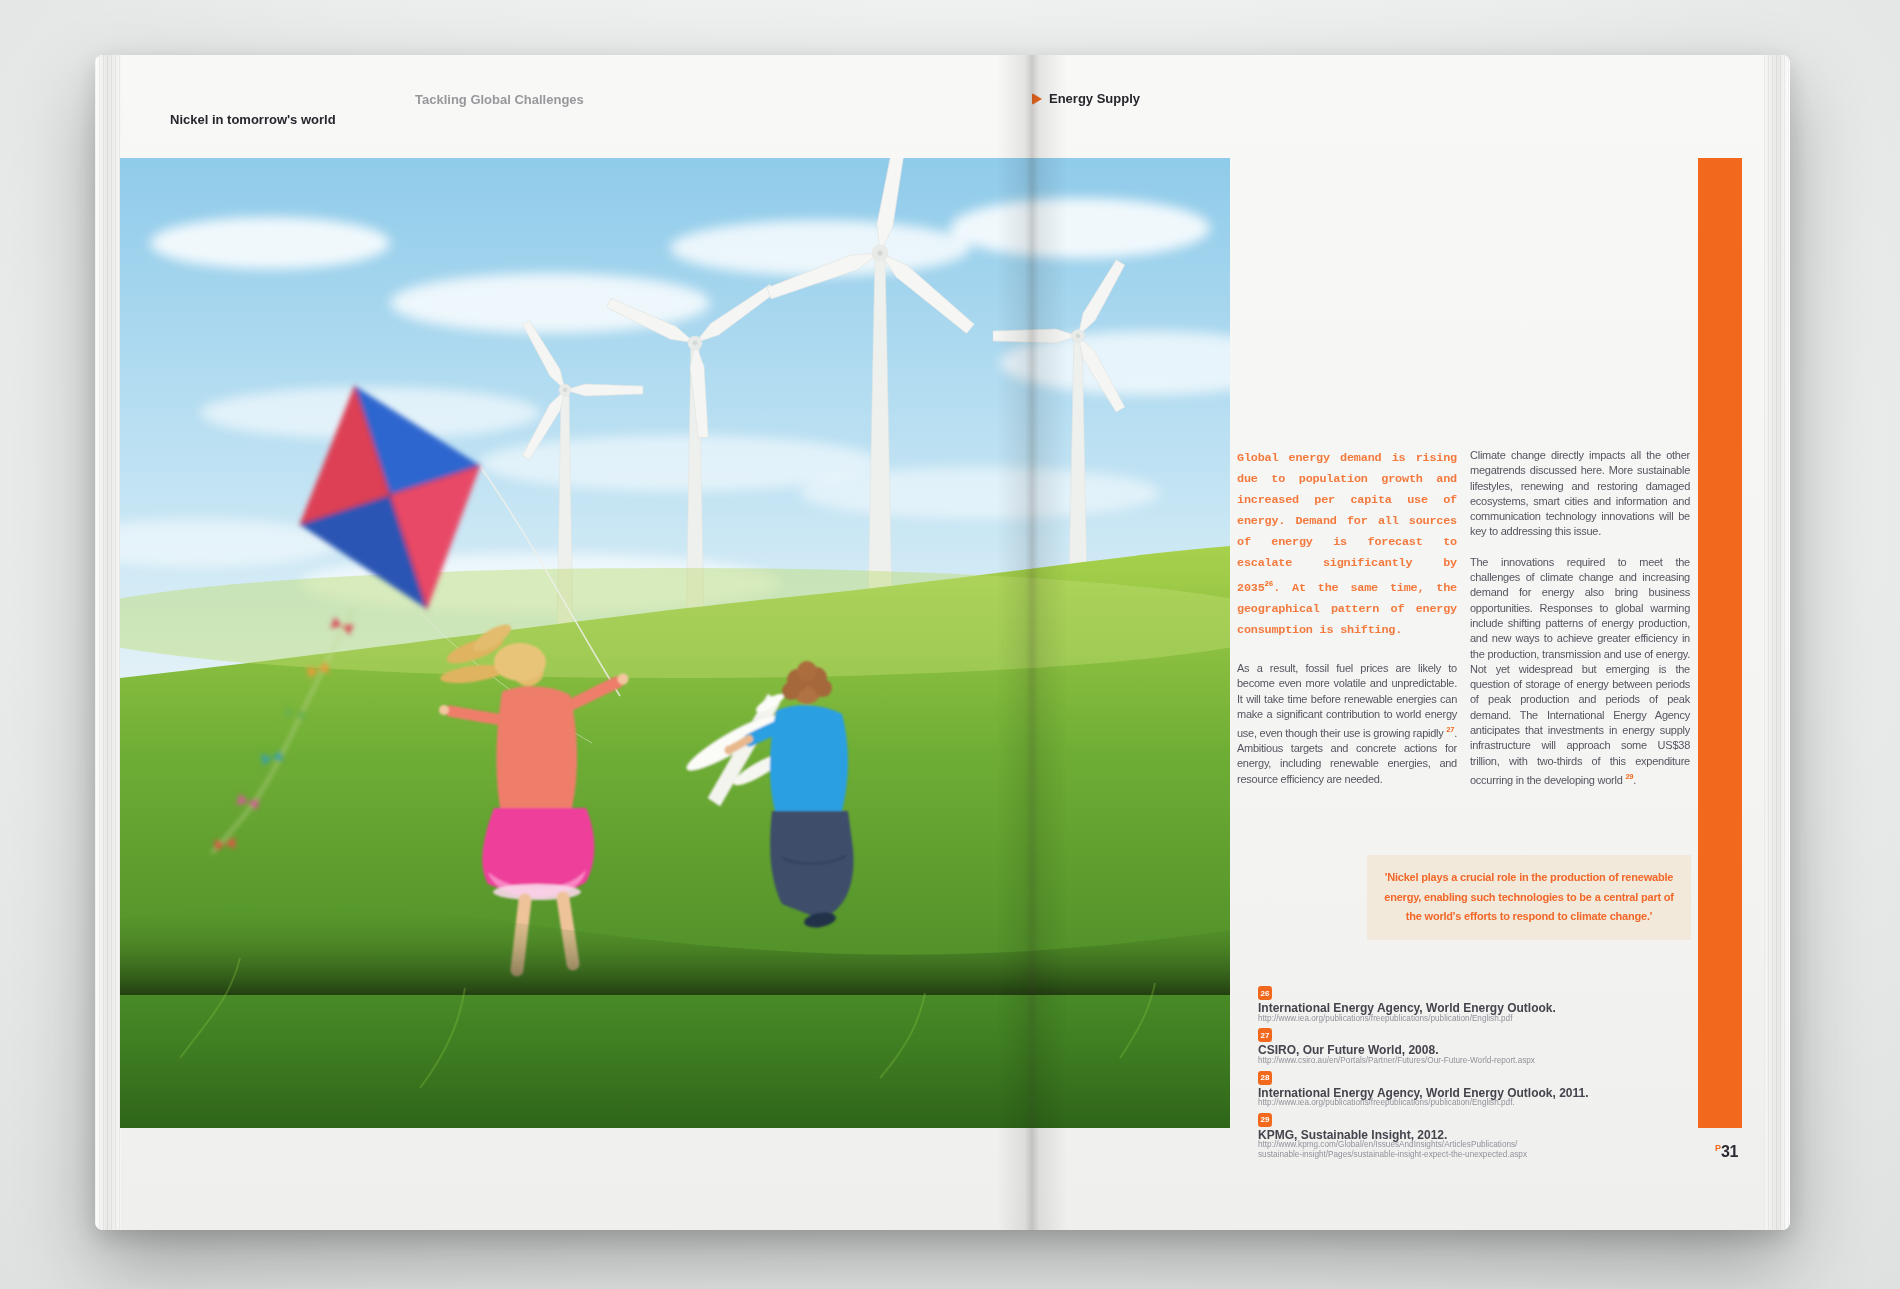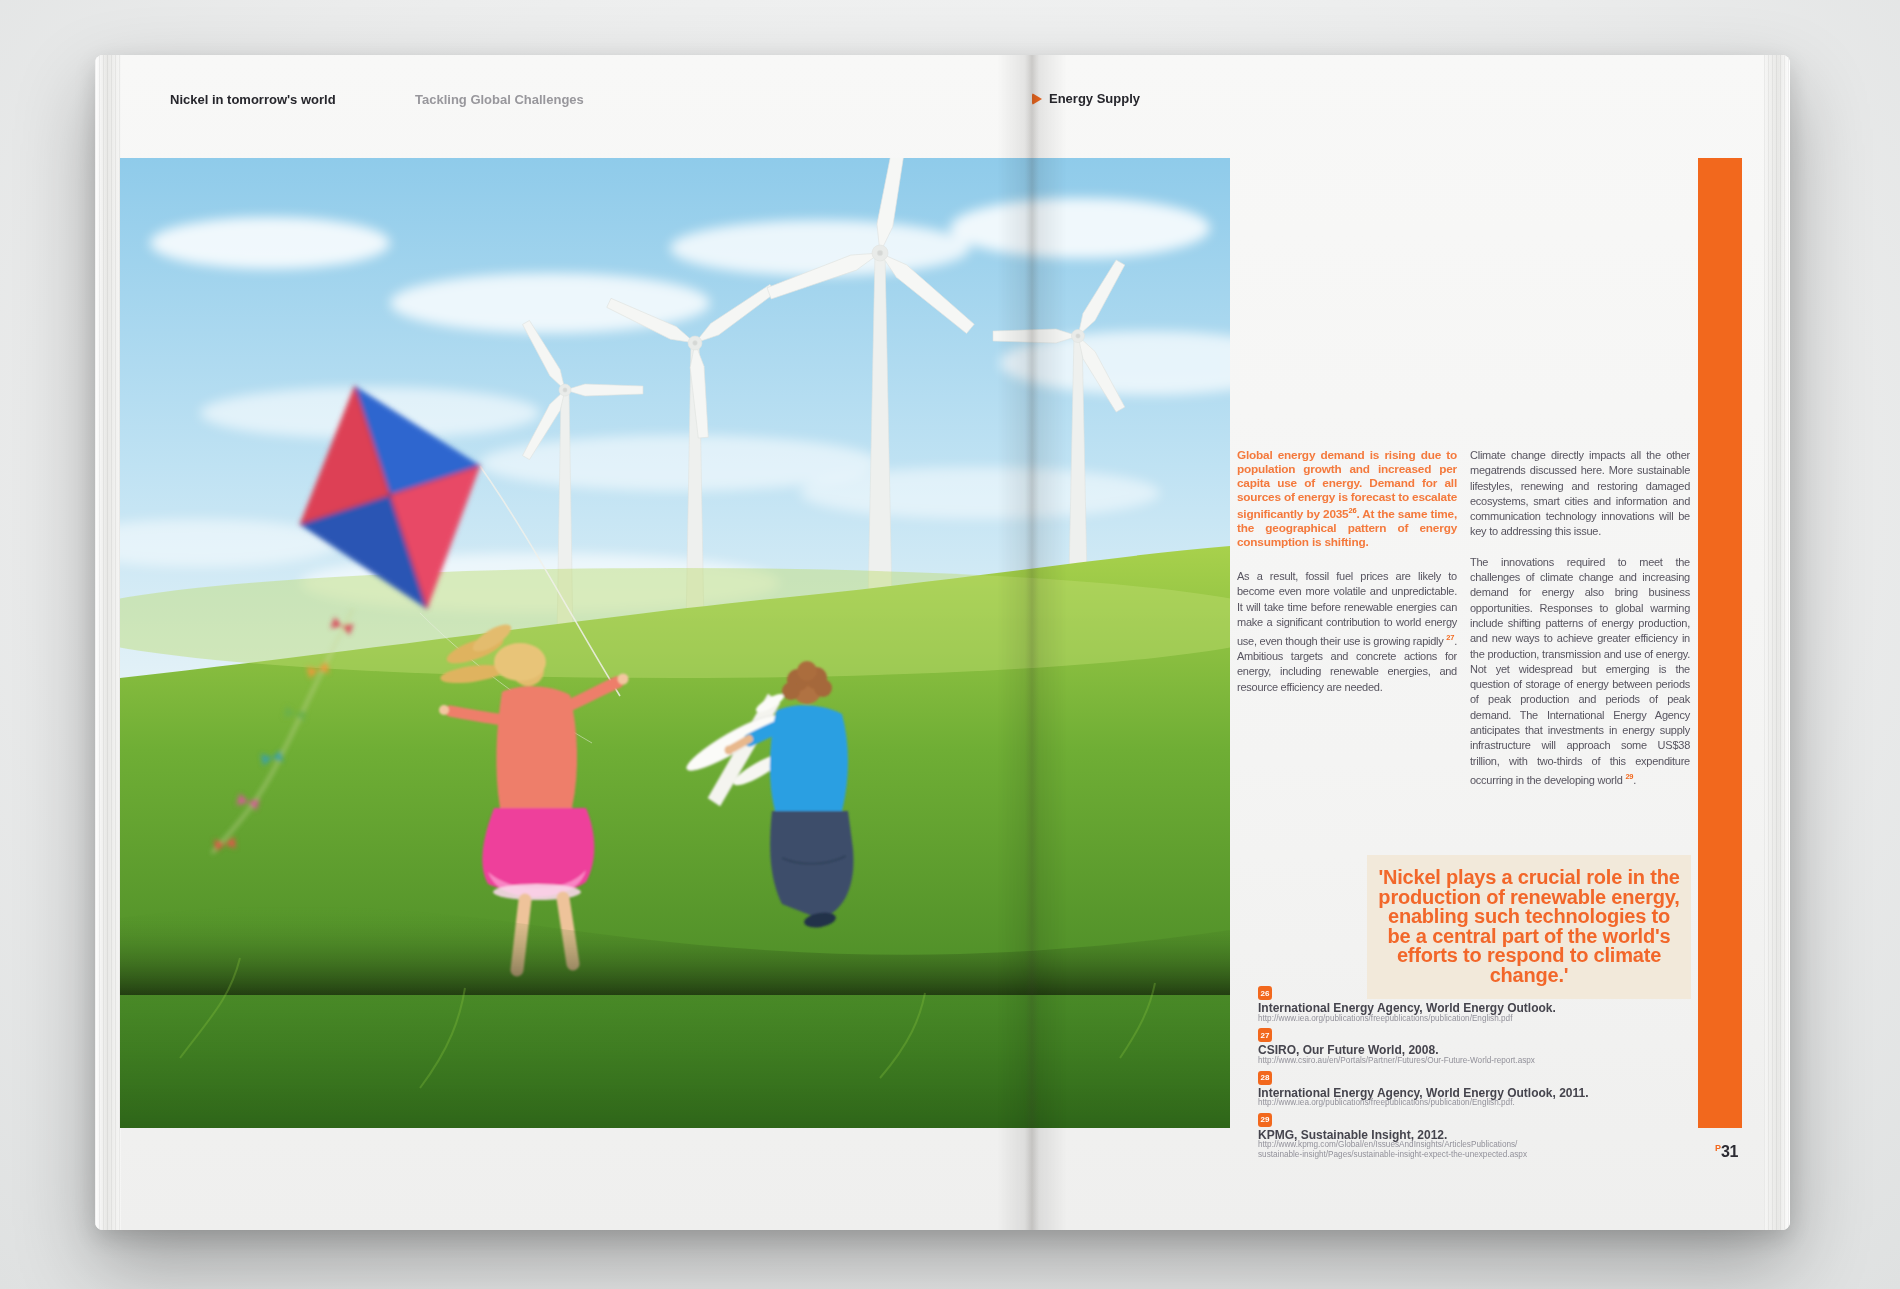--- a/index.html
+++ b/index.html
@@ -23,44 +23,44 @@
   .edge.right{right:0;border-radius:0 8px 8px 0;
     background:
       repeating-linear-gradient(90deg, rgba(0,0,0,.05) 0 1px, rgba(255,255,255,0) 1px 4px),
       linear-gradient(270deg,#ffffff 0%,#e8e8e6 45%,#f6f6f5 100%);}
   .gutter{
     position:absolute;left:902px;top:0;width:70px;height:100%;z-index:40;pointer-events:none;
     background:linear-gradient(90deg, rgba(0,0,0,0) 0%, rgba(0,0,0,.08) 40%, rgba(40,35,30,.22) 50%, rgba(0,0,0,.08) 60%, rgba(0,0,0,0) 100%);
   }
   
   .hdr{position:absolute;top:38px;font-size:13px;line-height:14px;}
-  .hdr.brand{left:75px;font-weight:bold;color:#26262c;}
+  .hdr.brand{left:75px;font-weight:bold;color:#26262c;margin-top:20px;}
   .hdr.section{left:320px;color:#98979c;font-weight:bold;}
   .hdr-right{position:absolute;left:937px;top:36px;display:flex;align-items:center;gap:7px;}
   .arrow-icon{width:0;height:0;border-left:10px solid #F2681D;border-top:6px solid transparent;border-bottom:6px solid transparent;border-radius:2px;}
   .hdr-right span{font-size:13px;font-weight:bold;color:#26262c;}
   
   .photo{position:absolute;left:25px;top:103px;width:1110px;height:970px;overflow:hidden;background:#bfe0f2;}
   
   .titles{position:absolute;right:92px;top:96px;text-align:right;z-index:5;}
   .t1,.t2{font-weight:bold;transform:scaleX(.80);transform-origin:100% 0;letter-spacing:-4px;}
   .t1{font-size:128px;line-height:116px;color:#F2681D;}
   .t2{font-size:108px;line-height:100px;color:#F89B59;margin-top:4px;}
   .orange-bar{position:absolute;left:1603px;top:103px;width:44px;height:970px;background:#F2681D;z-index:4;}
   
   .col{position:absolute;top:393px;width:220px;}
   .col1{left:1142px;}
   .col2{left:1375px;}
-  .intro{color:#F4793C;font-weight:bold;font-size:11.8px;line-height:14px;text-align:justify;letter-spacing:-.2px;margin:0 0 20px 0;}
+  .intro{color:#F4793C;font-weight:bold;font-size:11.8px;line-height:21px;text-align:justify;letter-spacing:-.2px;margin:0 0 20px 0;font-family:Liberation Mono, monospace;}
   .bodyp{color:#57545f;font-size:11px;line-height:15.3px;text-align:justify;letter-spacing:-.25px;margin:0 0 15px 0;}
   .bodyp sup,.intro sup{color:#F2681D;font-size:7.5px;font-weight:bold;}
   
   .quote{
     position:absolute;left:1272px;top:800px;width:324px;box-sizing:border-box;
-    background:#F2E9DA;color:#F2672A;font-weight:bold;font-size:20px;line-height:19.6px;
+    background:#F2E9DA;color:#F2672A;font-weight:bold;font-size:11px;line-height:19.6px;
     text-align:center;padding:13px 8px;letter-spacing:-.2px;
   }
   
   .footnotes{position:absolute;left:1163px;top:931px;width:440px;}
   .fn{margin-bottom:5px;}
   .fn-badge{width:14px;height:14px;background:#F2681D;border-radius:3px;color:#fff;font-size:8px;font-weight:bold;
     display:flex;align-items:center;justify-content:center;margin-bottom:3px;}
   .fn-title{font-size:12px;font-weight:bold;color:#45444d;line-height:10.5px;}
   .fn-url{font-size:8.2px;color:#92919a;line-height:9.8px;}
   

